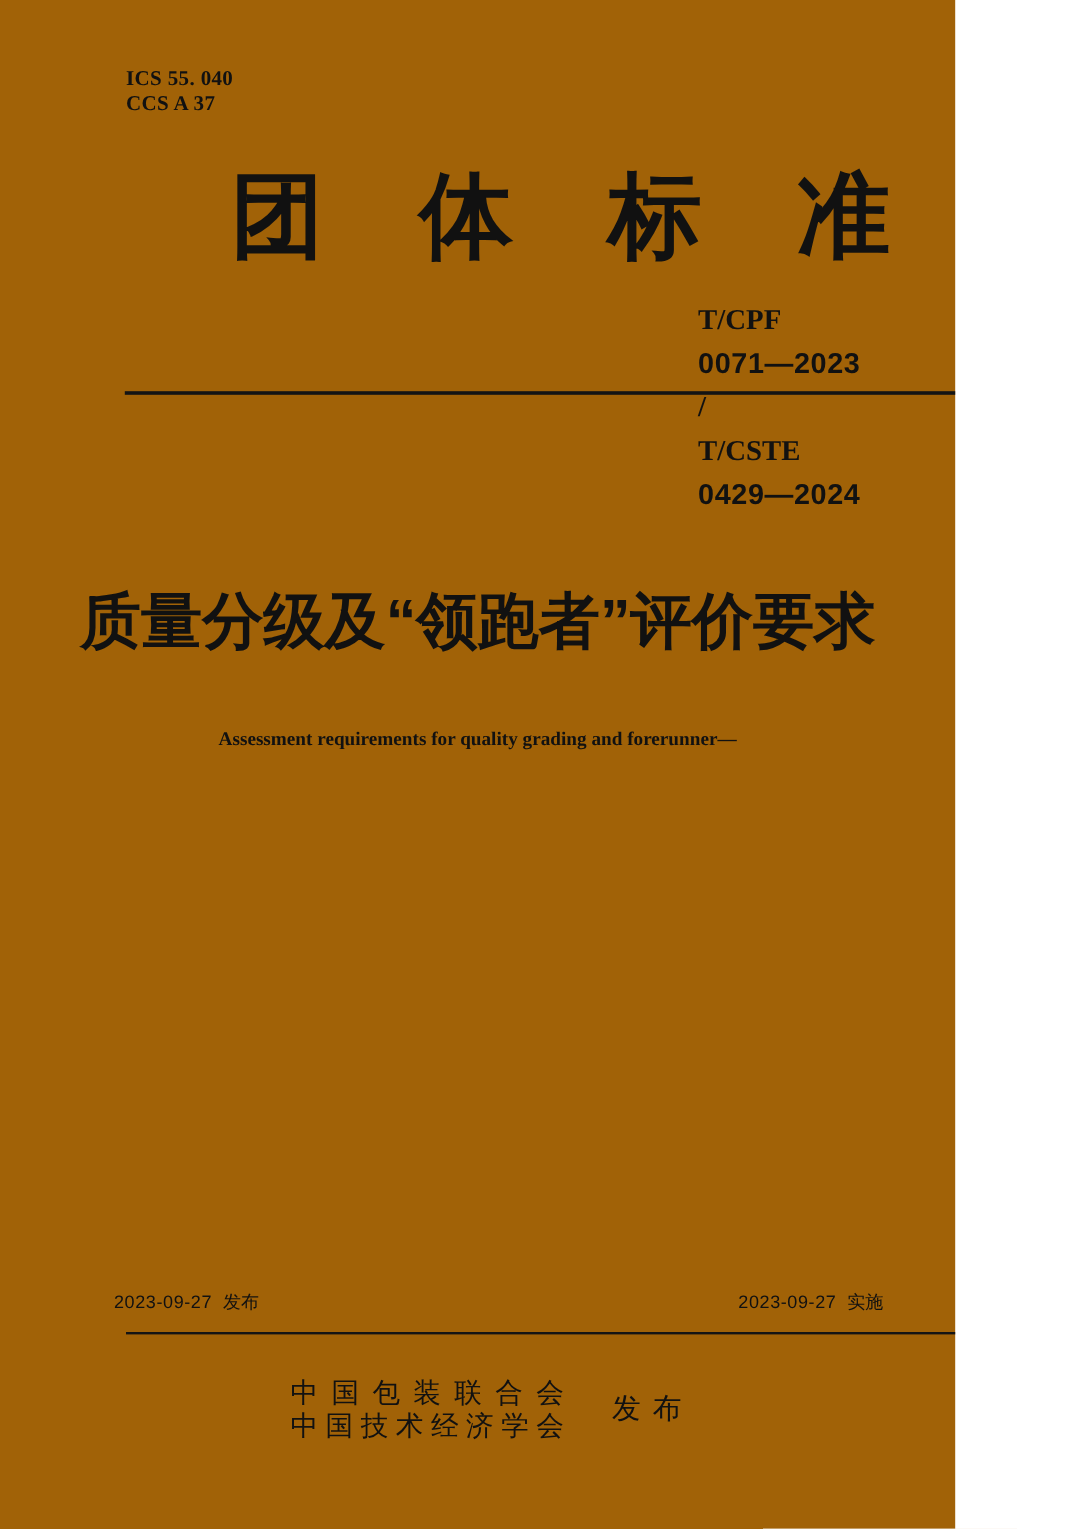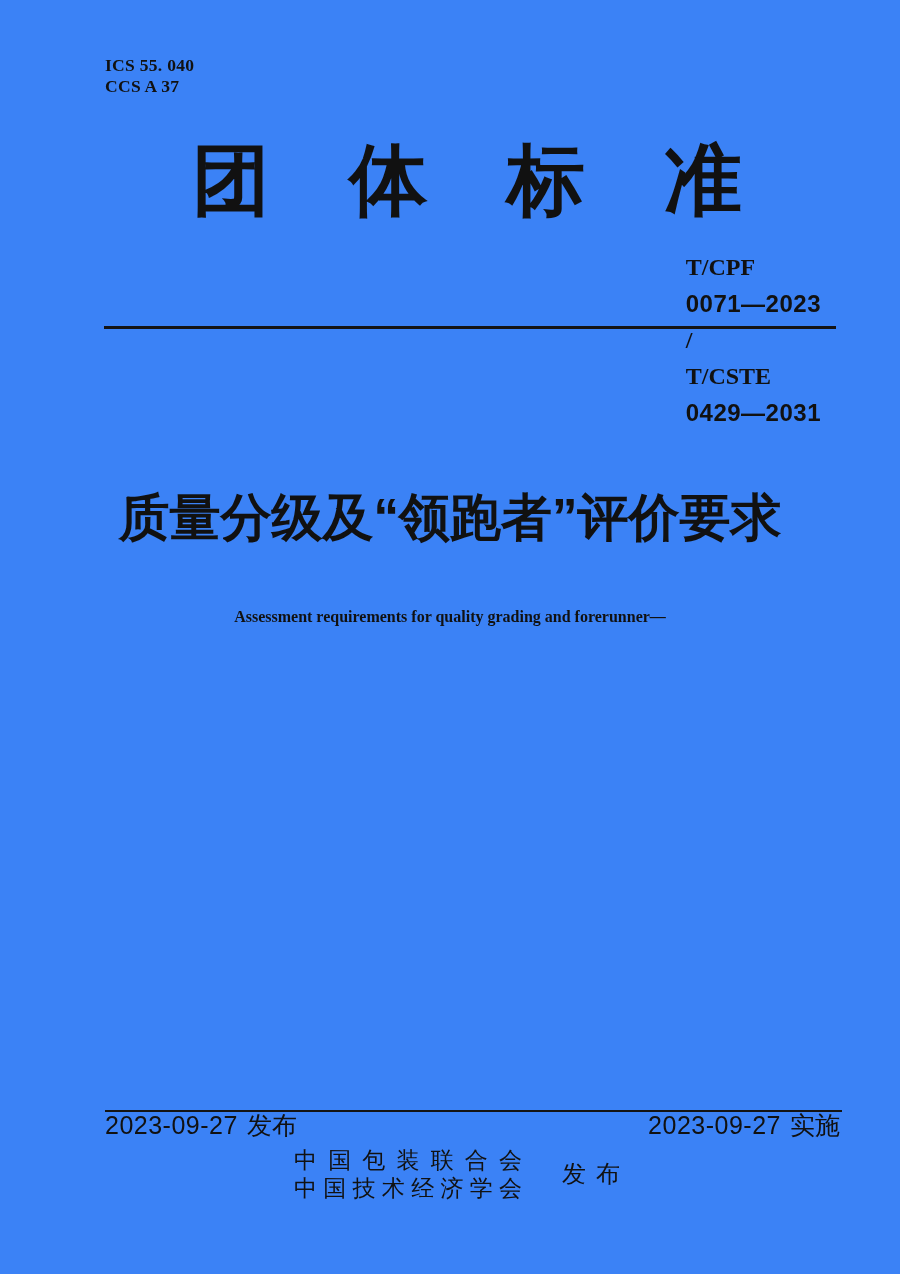--- a/index.html
+++ b/index.html
@@ -1,21 +1,21 @@
 <!DOCTYPE html>
 <html><head>
 <meta charset="utf-8">
 <style>
   html, body { margin: 0; padding: 0; background: #ffffff; }
 
   .page {
     position: relative;
-    width: 900px;
+    width: 796px;
     height: 1274px;
-    background: #3b82f6;
+    background: #a16207;
     color: #111111;
     font-family: "Liberation Sans", sans-serif;
     overflow: hidden;
   }
 
   
   .ics-block {
     position: absolute;
     left: 105px;
     top: 55px;
@@ -83,27 +83,26 @@
     text-align: center;
     font-family: "Liberation Serif", serif;
     font-weight: 700;
     font-size: 16px;
     line-height: 27px;
   }
 
   
   .dates-row {
     position: absolute;
-    left: 105px;
+    left: 95px;
     right: 60px;
     top: 1076px;
     display: flex;
     justify-content: space-between;
-    font-size: 25px;
-    margin-top: 33px;
+    font-size: 15px;
   }
   .date-item  { display: flex; align-items: baseline; gap: 9px; white-space: nowrap; }
   .date-num   { font-weight: 500; letter-spacing: 0.5px; }
   .date-label { font-weight: 400; text-align: right; }
 
   
   .publisher-row {
     position: absolute;
     left: 14px;
     right: 0;
@@ -132,21 +131,21 @@
       <span>体</span>
       <span>标</span>
       <span>准</span>
     </div>
 
   <div class="std-no">
     <span class="std-prefix">T/CPF</span>
     <span class="std-num">0071—2023</span>
     <span class="std-sep">/</span>
     <span class="std-prefix">T/CSTE</span>
-    <span class="std-num">0429—2031</span>
+    <span class="std-num">0429—2024</span>
   </div>
 
   <div class="rule rule-top"></div>
 
   <div class="cn-title">
     <div>质量分级及“领跑者”评价要求</div>
   </div>
 
   <div class="en-title">
     <div>Assessment requirements for quality grading and forerunner—</div>

